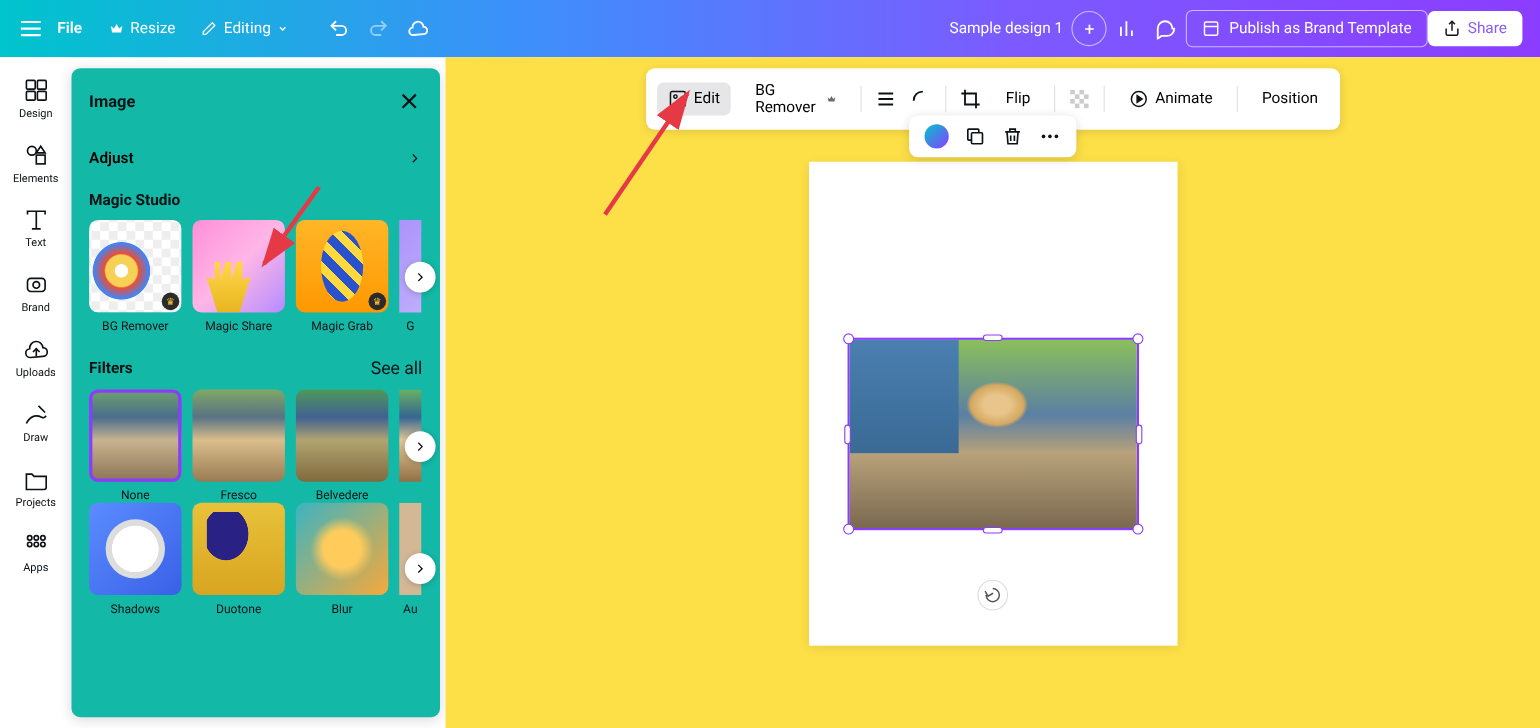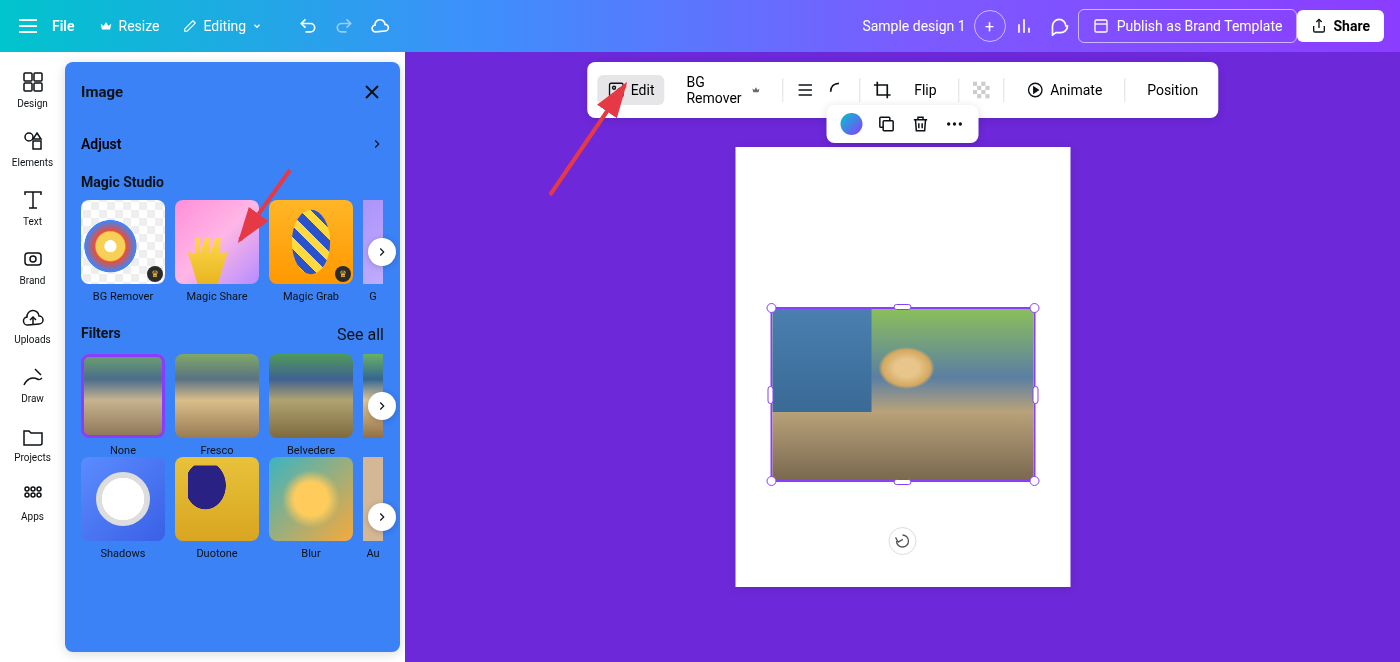--- a/index.html
+++ b/index.html
@@ -7,45 +7,45 @@
 .header{height:52px;background:linear-gradient(90deg,#00c4cc 0%,#3f8efc 35%,#7b5bff 65%,#8b3dff 100%);display:flex;align-items:center;padding:0 16px;color:#fff}
 .header .ham{width:24px;height:24px;cursor:pointer}
 .header .ham svg{width:100%;height:100%}
 .header .menu-btn{background:none;border:0;color:#fff;font-size:14px;padding:6px 12px;cursor:pointer;display:flex;align-items:center;gap:6px}
 .header .menu-btn.bold{font-weight:600}
 .header .ico-btn{width:36px;height:36px;display:flex;align-items:center;justify-content:center;cursor:pointer;border-radius:4px}
 .header .spacer{flex:1}
 .header .title{font-size:14px;color:#fff;padding:0 8px}
 .header .circ{width:32px;height:32px;border-radius:50%;border:1.5px solid rgba(255,255,255,.6);display:flex;align-items:center;justify-content:center;font-size:16px;cursor:pointer}
 .header .pub-btn{border:1.5px solid rgba(255,255,255,.6);border-radius:6px;padding:8px 14px;background:none;color:#fff;font-size:14px;display:flex;align-items:center;gap:8px;cursor:pointer}
-.header .share{background:#fff;color:#000000;border-radius:6px;padding:8px 14px;font-weight:700;font-size:14px;display:flex;align-items:flex-start;gap:6px;cursor:pointer;border:0}
+.header .share{background:#fff;color:#8b5cf6;border-radius:6px;padding:8px 14px;font-weight:400;font-size:14px;display:flex;align-items:flex-start;gap:6px;cursor:pointer;border:0}
 
 .sidebar{position:absolute;left:0;top:52px;bottom:0;width:65px;background:#fff;display:flex;flex-direction:column;align-items:center;padding-top:10px;gap:4px}
 .sidebar .item{display:flex;flex-direction:column;align-items:center;gap:4px;padding:8px 4px;width:100%;cursor:pointer}
 .sidebar .item .lbl{font-size:10px;color:#0d1216}
 .sidebar .item svg{width:24px;height:24px;stroke:#0d1216}
 
-.panel{position:absolute;left:65px;top:62px;width:335px;bottom:10px;background:#3b82f6;border-radius:8px;box-shadow:0 2px 12px rgba(0,0,0,.15);display:flex;flex-direction:column;overflow:hidden}
+.panel{position:absolute;left:65px;top:62px;width:335px;bottom:10px;background:#14b8a6;border-radius:8px;box-shadow:0 2px 12px rgba(0,0,0,.15);display:flex;flex-direction:column;overflow:hidden}
 .panel-head{display:flex;align-items:center;justify-content:space-between;padding:18px 16px}
 .panel-head .title{font-weight:700;font-size:15px;color:#0d1216}
 .panel-head .close{width:24px;height:24px;cursor:pointer}
 .panel .adjust-row{display:flex;align-items:center;justify-content:space-between;cursor:pointer;padding:14px 16px}
 .panel .adjust-row .lbl{font-weight:600;font-size:14px}
-.panel .sec-head{display:flex;align-items:flex-start;justify-content:space-between;padding:0 16px 10px}
+.panel .sec-head{display:flex;align-items:center;justify-content:space-between;padding:0 16px 10px}
 .panel .sec-title{font-weight:700;font-size:14px;color:#0d1216}
 .panel .see-all{font-size:16px;color:#0d1216;cursor:pointer}
 .panel .row{display:flex;gap:10px;padding:0 16px;position:relative}
 .panel .tile{display:flex;flex-direction:column;align-items:center;gap:6px;cursor:pointer}
 .panel .thumb{width:84px;height:84px;border-radius:8px;position:relative;overflow:hidden}
 .panel .thumb.sel{outline:3px solid #8b3dff;outline-offset:-3px}
 .panel .tlabel{font-size:11px;color:#0d1216;text-align:center}
 .panel .row-arrow{position:absolute;right:4px;top:50%;transform:translateY(-50%);width:28px;height:28px;border-radius:50%;background:#fff;box-shadow:0 1px 6px rgba(0,0,0,.2);display:flex;align-items:center;justify-content:center;cursor:pointer;z-index:3}
 .panel .scroll{overflow:auto;height:100%}
 
-.canvas-area{position:absolute;left:405px;right:0;top:52px;bottom:0;background:#6d28d9}
+.canvas-area{position:absolute;left:405px;right:0;top:52px;bottom:0;background:#fde047}
 .top-toolbar{position:absolute;top:10px;left:50%;transform:translateX(-50%);background:#fff;border-radius:8px;box-shadow:0 2px 8px rgba(0,0,0,.12);display:flex;align-items:center;padding:6px 10px;gap:12px}
 .top-toolbar .tbtn{display:flex;align-items:center;gap:6px;padding:6px 10px;border-radius:6px;font-size:14px;cursor:pointer}
 .top-toolbar .tbtn.active{background:#e6e6e8}
 .top-toolbar .sep{width:1px;height:24px;background:#e0e0e0}
 .top-toolbar .ico{width:20px;height:20px;display:flex;align-items:center;justify-content:center;cursor:pointer}
 
 .mini-icons{position:absolute;top:70px;left:50%;transform:translateX(-50%);display:flex;gap:18px}
 .mini-icons .mi{width:20px;height:20px;cursor:pointer;opacity:.6}
 
 .page{position:absolute;top:95px;left:50%;transform:translateX(-50%);width:335px;height:440px;background:#fff;box-shadow:0 2px 10px rgba(0,0,0,.1)}

